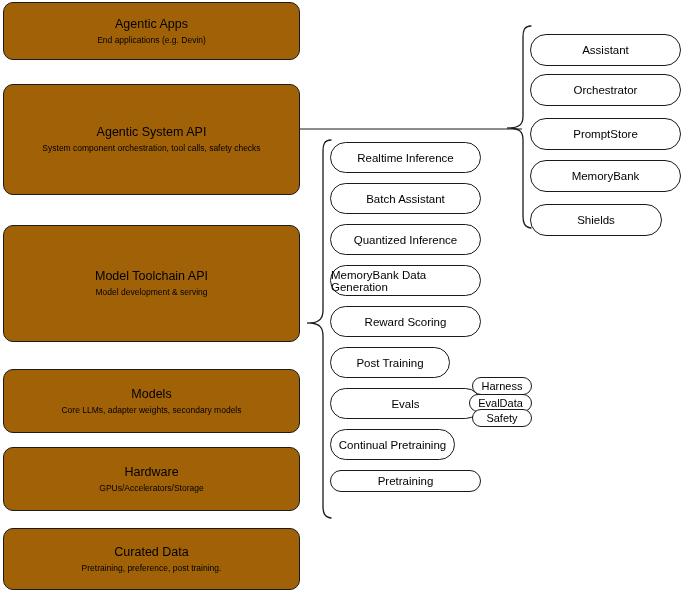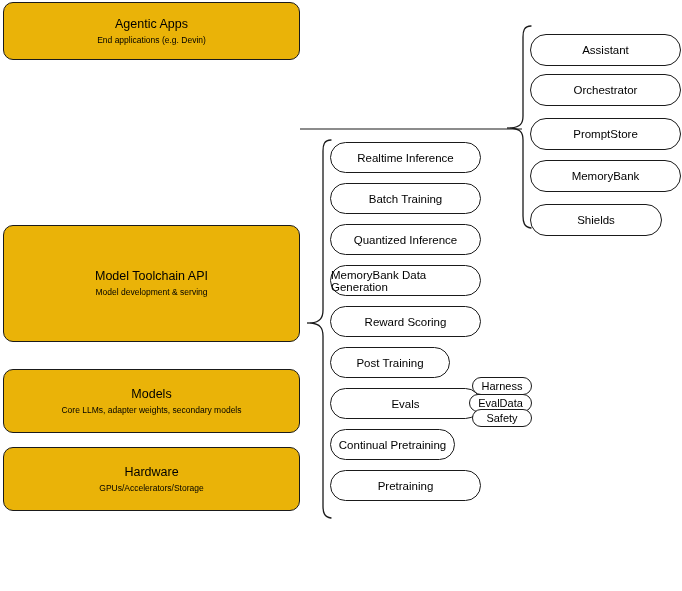--- a/index.html
+++ b/index.html
@@ -13,21 +13,21 @@
     height: 591px;
     background: #ffffff;
     font-family: "Liberation Sans", sans-serif;
     overflow: hidden;
   }
   .box {
     position: absolute;
     box-sizing: border-box;
     border: 1.4px solid #1a1a1a;
     border-radius: 10px;
-    background: #eab308;
+    background: #a16207;
     display: flex;
     flex-direction: column;
     align-items: center;
     justify-content: center;
     text-align: center;
   }
   .layer-title {
     font-size: 12.5px;
     color: #000000;
     line-height: 1.35;
@@ -76,76 +76,84 @@
 </head>
 <body>
 
 <div id="canvas">
 
   <div class="box" style="left:3px; top:2px; width:297px; height:58px;">
     <div class="layer-title">Agentic Apps</div>
     <div class="layer-sub">End applications (e.g. Devin)</div>
   </div>
 
+  <div class="box" style="left:3px; top:84px; width:297px; height:111px;">
+    <div class="layer-title">Agentic System API</div>
+    <div class="layer-sub">System component orchestration, tool calls, safety checks</div>
+  </div>
 
   <div class="box" style="left:3px; top:225px; width:297px; height:117px;">
     <div class="layer-title">Model Toolchain API</div>
     <div class="layer-sub">Model development &amp; serving</div>
   </div>
 
   <div class="box" style="left:3px; top:369px; width:297px; height:64px;">
     <div class="layer-title">Models</div>
     <div class="layer-sub">Core LLMs, adapter weights, secondary models</div>
   </div>
 
   <div class="box" style="left:3px; top:447px; width:297px; height:64px;">
     <div class="layer-title">Hardware</div>
     <div class="layer-sub">GPUs/Accelerators/Storage</div>
   </div>
 
+  <div class="box" style="left:3px; top:528px; width:297px; height:62px;">
+    <div class="layer-title">Curated Data</div>
+    <div class="layer-sub">Pretraining, preference, post training.</div>
+  </div>
 
   <div class="connector" style="left:300px; top:118px; width:222px; height:18px;">
     <svg width="222" height="18" viewBox="0 0 222 18">
       <path d="M0 11 L222 11" stroke="#1a1a1a" stroke-width="1.2" fill="none"></path>
     </svg>
   </div>
 
   <div class="brace" style="left:307px; top:138px; width:26px; height:382px;">
     <svg width="26" height="382" viewBox="0 0 26 382">
       <path d="M24 2 C17 2 16 7 16 13 L16 172 C16 180 13 184 4 185
                C13 186 16 190 16 198 L16 368 C16 374 17 379 24 380" stroke="#1a1a1a" stroke-width="1.3" fill="none" stroke-linecap="round" stroke-linejoin="round"></path>
       <path d="M4 185 L0 185" stroke="#1a1a1a" stroke-width="1.3" fill="none"></path>
     </svg>
   </div>
 
   <div class="pill" style="left:330px; top:142px; width:151px; height:31px;">
     <span>Realtime Inference</span>
   </div>
   <div class="pill" style="left:330px; top:183px; width:151px; height:31px;">
-    <span>Batch Training</span>
+    <span>Batch Assistant</span>
   </div>
   <div class="pill" style="left:330px; top:224px; width:151px; height:31px;">
     <span>Quantized Inference</span>
   </div>
   <div class="pill" style="left:330px; top:265px; width:151px; height:31px;">
     <span>MemoryBank Data Generation</span>
   </div>
   <div class="pill" style="left:330px; top:306px; width:151px; height:31px;">
     <span>Reward Scoring</span>
   </div>
   <div class="pill" style="left:330px; top:347px; width:120px; height:31px;">
     <span>Post Training</span>
   </div>
   <div class="pill" style="left:330px; top:388px; width:151px; height:31px;">
     <span>Evals</span>
   </div>
   <div class="pill" style="left:330px; top:429px; width:125px; height:31px;">
     <span>Continual Pretraining</span>
   </div>
-  <div class="pill" style="left:330px; top:470px; width:151px; height:31px;">
+  <div class="pill" style="left:330px; top:470px; width:151px; height:22px;">
     <span>Pretraining</span>
   </div>
 
   <div class="tag" style="left:472px; top:377px; width:60px; height:18px;">
     <span>Harness</span>
   </div>
   <div class="tag" style="left:469px; top:394px; width:63px; height:18px;">
     <span>EvalData</span>
   </div>
   <div class="tag" style="left:472px; top:409px; width:60px; height:18px;">

